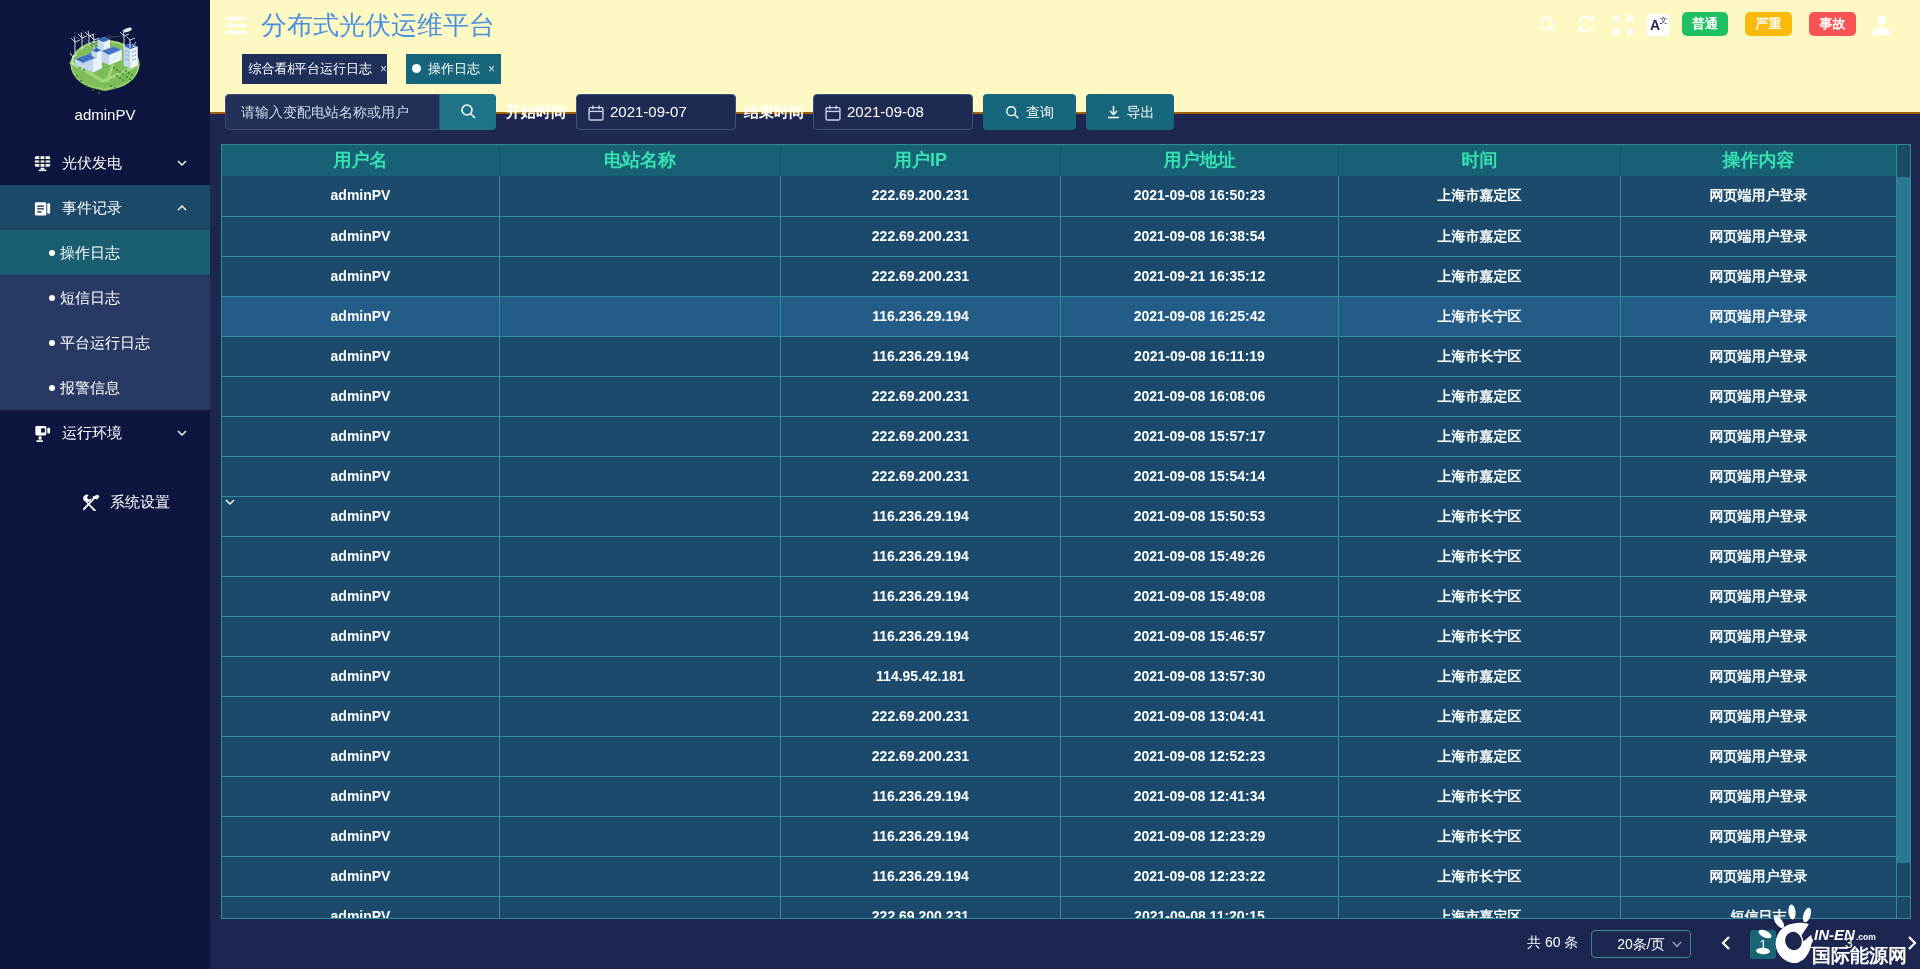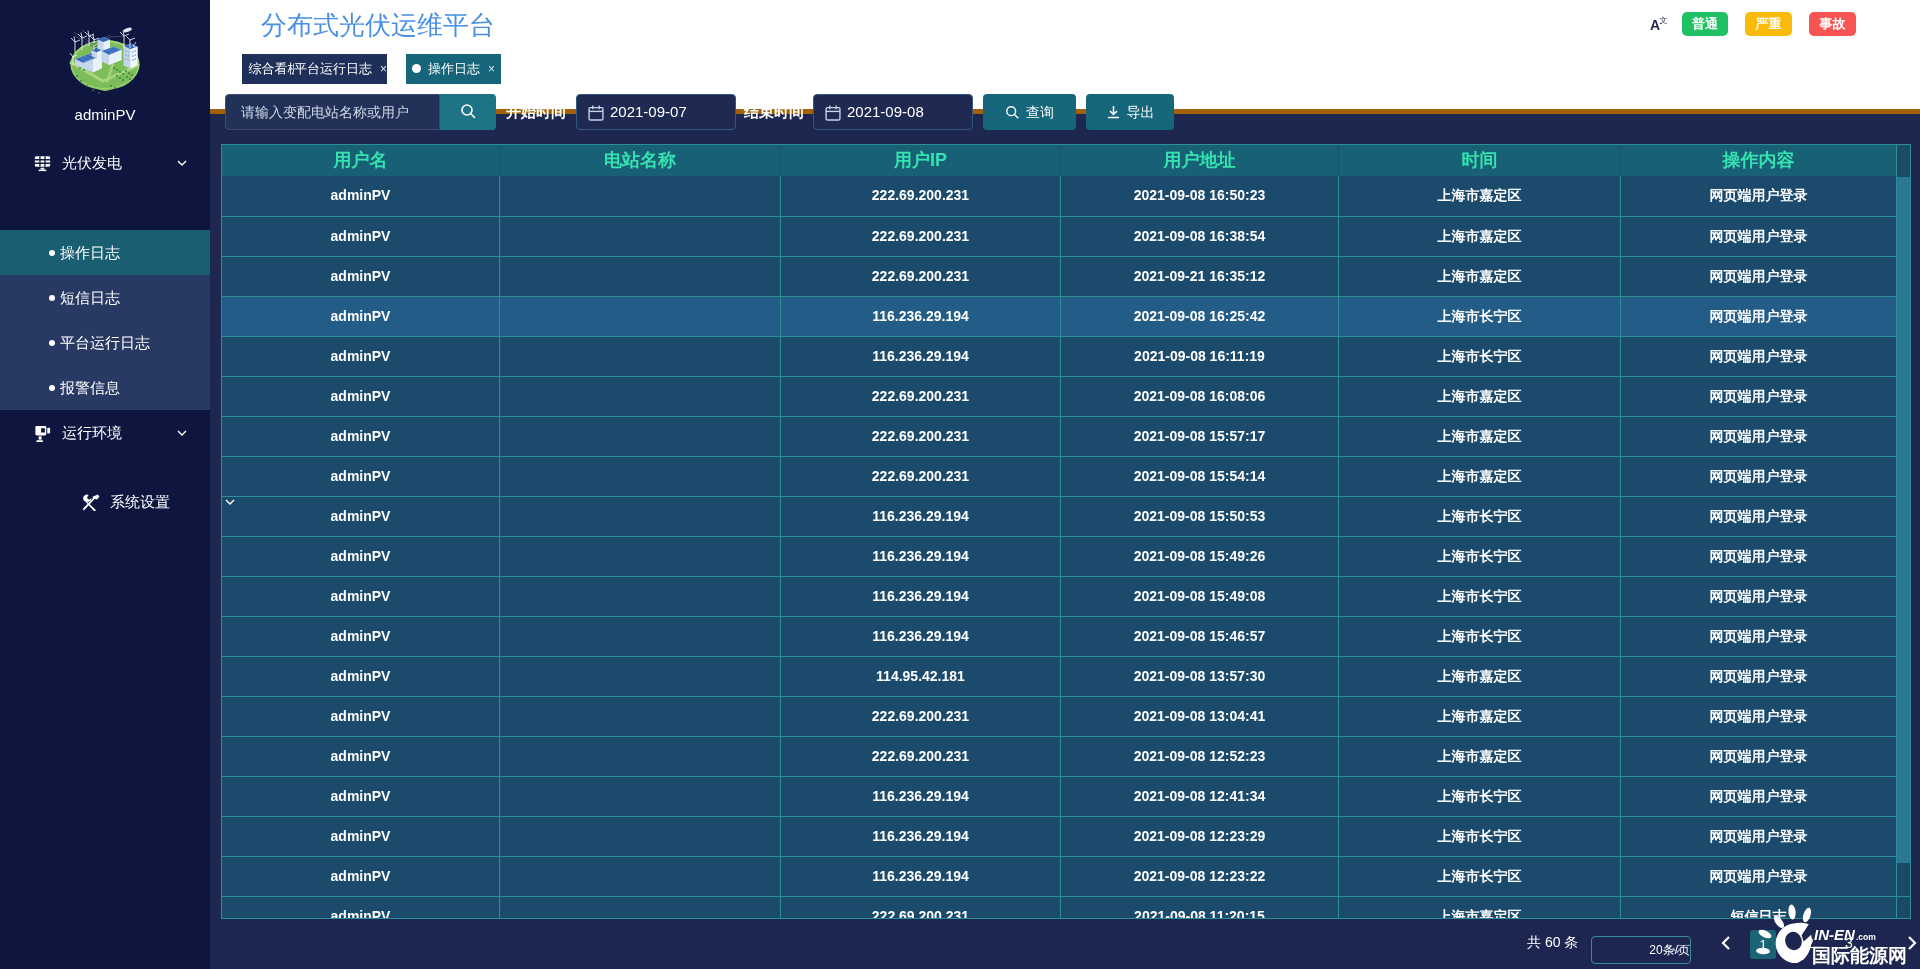--- a/index.html
+++ b/index.html
@@ -14,21 +14,21 @@
   .mi .txt { position:absolute; left:62px; top:50%; transform:translateY(-50%); }
   .mi .ico { position:absolute; left:33px; top:50%; transform:translateY(-50%); width:19px; height:19px; }
   .mi .chev { position:absolute; right:22px; top:50%; transform:translateY(-50%); width:12px; height:12px; }
   .sub { position:absolute; left:0; width:210px; background:#283a64; }
   .smi { position:absolute; left:0; width:210px; height:45px; color:#fff; font-size:15px; }
   .smi .txt { position:absolute; left:60px; top:50%; transform:translateY(-50%); }
   .smi .dot { position:absolute; left:49px; top:50%; margin-top:-3px; width:6px; height:6px; border-radius:50%; background:#fff; }
   .smi.sel { background:#1a5e72; }
 
   
-  #hdr { position:absolute; left:210px; top:0; width:1710px; height:114px; background:#ffffff; border-bottom:5px solid #a16207; }
+  #hdr { position:absolute; left:210px; top:0; width:1710px; height:114px; background:#fef9c3; border-bottom:2px solid #a16207; }
   #title { position:absolute; left:51px; top:8px; color:#4a90e2; font-size:26px; letter-spacing:0px; }
   .hbtn { position:absolute; top:12px; height:24px; border-radius:5px; color:#fff; font-size:13px; font-weight:bold; line-height:24px; text-align:center; }
   
   .tab { position:absolute; top:54px; height:30px; background:#1e3059; color:#fff; font-size:13px; line-height:30px; text-align:center; }
   .tab.active { background:#17657a; }
   .tab .x { font-size:12px; color:#dfe6f4; margin-left:8px; }
   .tab .dotw { display:inline-block; width:9px; height:9px; background:#fff; border-radius:50%; margin-right:7px; vertical-align:middle; margin-top:-2px; }
 
   
   .flabel { position:absolute; top:94px; height:36px; line-height:36px; color:#fff; font-size:15px; font-weight:bold; }
@@ -200,20 +200,37 @@
         <g stroke="#141c3d" stroke-width="1.4">
           <line x1="7.3" y1="3" x2="7.3" y2="14"></line>
           <line x1="12.6" y1="3" x2="12.6" y2="14"></line>
           <line x1="2" y1="6.6" x2="18" y2="6.6"></line>
           <line x1="2" y1="10.3" x2="18" y2="10.3"></line>
         </g>
       </svg>
     <span class="txt">光伏发电</span>
     <svg class="chev" viewBox="0 0 12 12">
         <path d="M2 4 L6 8 L10 4" stroke="#fff" stroke-width="1.4" fill="none"></path>
+      </svg>
+  </div>
+  <div class="mi" style="top:185px; background:#1d4969;">
+    <svg class="ico" viewBox="0 0 20 20">
+        <g fill="#fff">
+          <rect x="2" y="4" width="12" height="14" rx="1.5"></rect>
+          <rect x="15" y="5" width="3" height="11" rx="1"></rect>
+        </g>
+        <g stroke="#141c3d" stroke-width="1.3">
+          <line x1="4.5" y1="8" x2="11.5" y2="8"></line>
+          <line x1="4.5" y1="11" x2="11.5" y2="11"></line>
+          <line x1="4.5" y1="14" x2="9" y2="14"></line>
+        </g>
+      </svg>
+    <span class="txt">事件记录</span>
+    <svg class="chev" viewBox="0 0 12 12">
+        <path d="M2 8 L6 4 L10 8" stroke="#fff" stroke-width="1.4" fill="none"></path>
       </svg>
   </div>
   <div class="sub" style="top:230px; height:180px;">
     <div class="smi sel" style="top:0;">
         <span class="dot"></span>
         <span class="txt">操作日志</span>
       </div>
     <div class="smi" style="top:45px;">
         <span class="dot"></span>
         <span class="txt">短信日志</span>
@@ -536,21 +553,21 @@
       <div>2021-09-08 11:20:15</div>
       <div>上海市嘉定区</div>
       <div>短信日志</div>
       <div></div>
     </div>
   <div id="thumb"></div>
 </div>
 
 <div id="ftr">
   <span class="abs" style="left:1317px; top:15px; color:#fff; font-size:14px;">共 60 条</span>
-  <div class="abs" style="left:1381px; top:11px; width:100px; height:28px; border:1px solid #3a8a93; border-radius:4px; color:#fff; font-size:12px; line-height:26px; text-align:right;margin-top:6px;">20条/页
+  <div class="abs" style="left:1381px; top:11px; width:100px; height:28px; border:1px solid #3a8a93; border-radius:4px; color:#fff; font-size:14px; line-height:26px; text-align:center;">20条/页
     <svg class="abs" style="right:8px; top:10px;" width="10" height="7" viewBox="0 0 10 7">
         <path d="M1 1 L5 5.5 L9 1" stroke="#9aa4c0" stroke-width="1.4" fill="none"></path>
       </svg>
   </div>
   <svg class="abs" style="left:1511px; top:17px;" width="9" height="14" viewBox="0 0 9 14">
       <path d="M8 1 L2 7 L8 13" stroke="#fff" stroke-width="2.2" fill="none"></path>
     </svg>
   <div class="abs" style="left:1540px; top:11px; width:26px; height:29px; background:#1b6476; border-radius:3px; color:#fff; font-size:13px; line-height:29px; text-align:center;">1</div>
   <span class="abs" style="left:1596px; top:16px; color:#fff; font-size:14px;">2</span>
   <span class="abs" style="left:1635px; top:16px; color:#fff; font-size:14px;">3</span>

